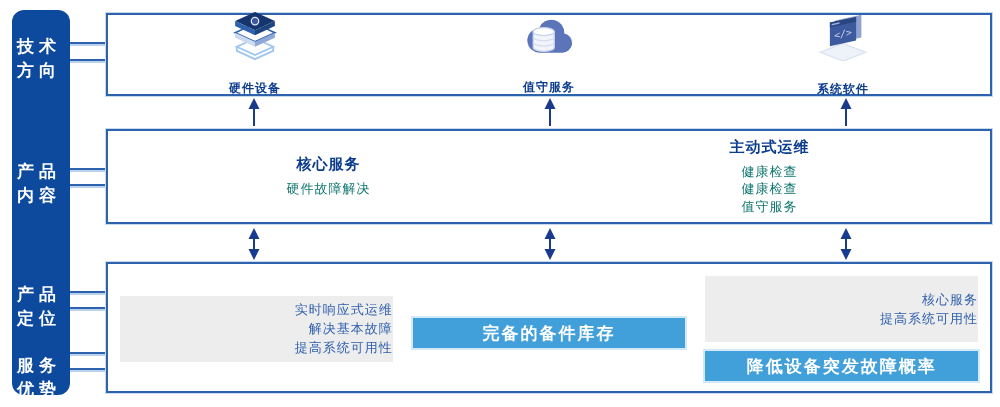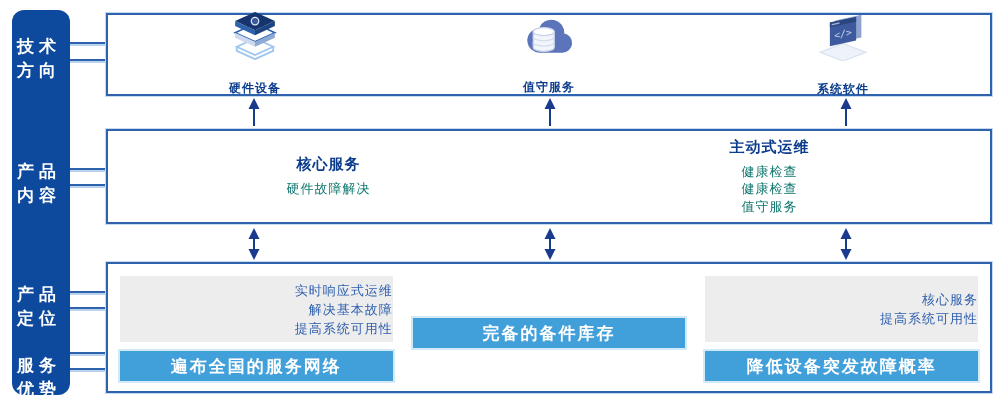--- a/index.html
+++ b/index.html
@@ -170,21 +170,20 @@
     <polygon points="8,32 2.5,21 13.5,21" fill="#1a3a8e"></polygon>
   </svg>
 
   <div class="box box-bottom">
     <div class="col">
       <div class="panel">
         <div class="panel-line">实时响应式运维</div>
         <div class="panel-line">解决基本故障</div>
         <div class="panel-line">提高系统可用性</div>
       </div>
-      <div class="bar">遍布全国的服务网络</div>
     </div>
     <div class="col">
       <div class="bar">完备的备件库存</div>
     </div>
     <div class="col">
       <div class="panel">
         <div class="panel-line">核心服务</div>
         <div class="panel-line">提高系统可用性</div>
       </div>
       <div class="bar">降低设备突发故障概率</div>

